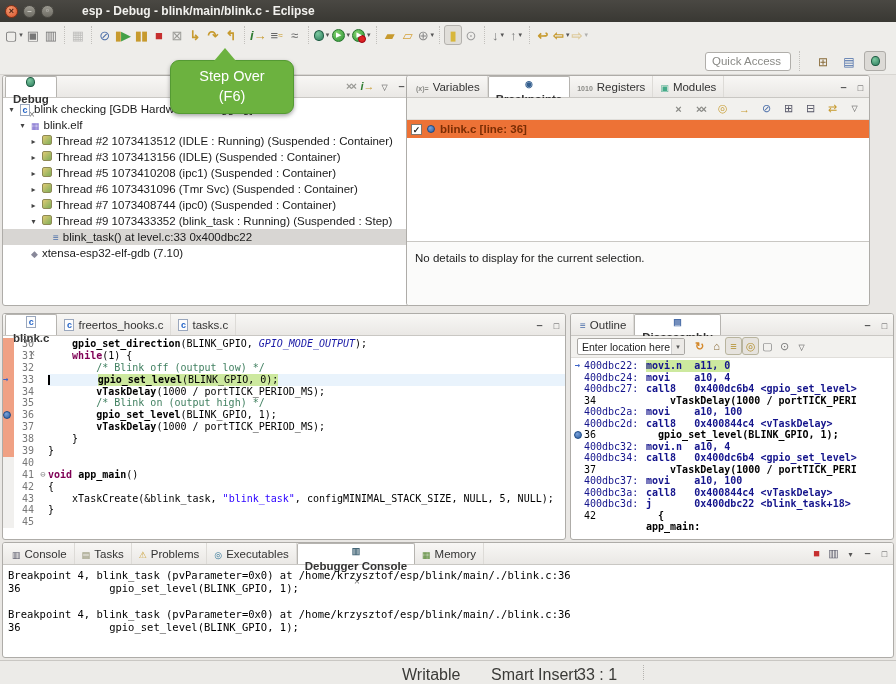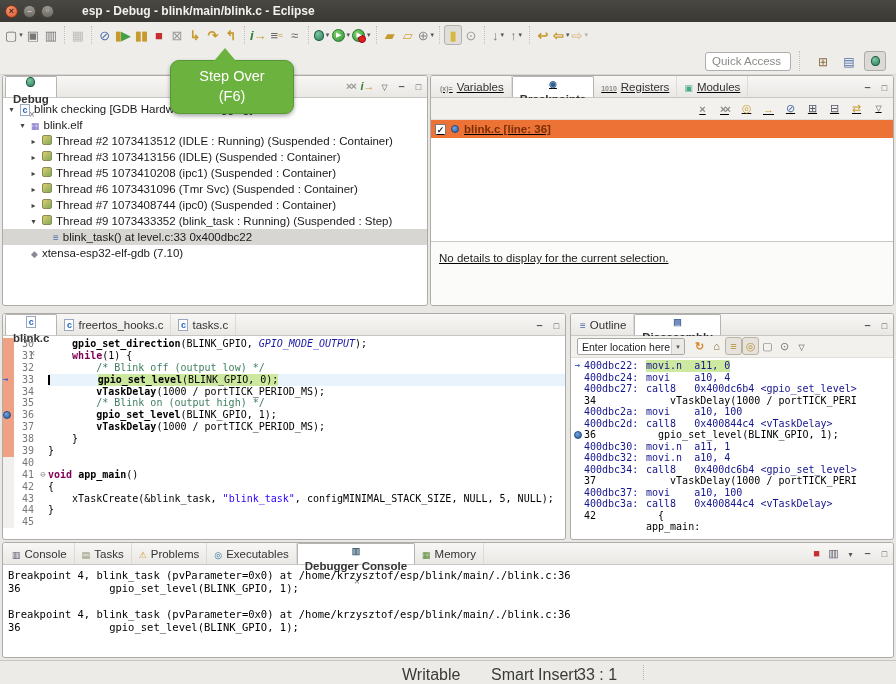--- a/index.html
+++ b/index.html
@@ -54,21 +54,21 @@
     background:radial-gradient(circle at 35% 30%,#7ba3dc,#2b5d9e); border:1px solid #1c4a86; }
   .bpball.sm { width:8px; height:8px; }
   .iparrow { color:#3e64c8; font-weight:bold; font-size:9px; line-height:1; }
   .cb { width:11px; height:11px; background:#fff; border:1px solid #80786f; font-size:9px;
     line-height:10px; text-align:center; color:#222; flex:none; }
 
   
   .panel { position:absolute; background:#fff; border:1px solid #aeaca8; border-radius:3px;
     overflow:hidden; display:flex; flex-direction:column; }
   #debug-panel   { left:2px;   top:75px;  width:426px; height:231px; }
-  #right-panel   { left:430px; top:75px;  width:464px; height:231px;text-decoration:underline; }
+  #right-panel   { left:406px; top:75px;  width:464px; height:231px; }
   #editor-panel  { left:2px;   top:313px; width:564px; height:227px; }
   #disasm-panel  { left:570px; top:313px; width:324px; height:227px; }
   #console-panel { left:2px;   top:542px; width:892px; height:116px; }
   .tabbar { height:22px; background:linear-gradient(#f8f7f5,#eae8e5); border-bottom:1px solid #c9c7c3;
     display:flex; align-items:center; padding-left:2px; flex:none; }
   .tabs { display:flex; height:100%; align-items:stretch; }
   .vtab { display:inline-flex; align-items:center; gap:4px; padding:0 7px; font-size:11.5px;
     color:#333; border-right:1px solid #dddbd7; white-space:nowrap; }
   .vtab.active { background:#fff; font-weight:bold; border:1px solid #b6b4b0; border-bottom:none;
     border-radius:2px 2px 0 0;flex-direction:column; }
@@ -116,21 +116,21 @@
     font-size:10.5px; color:#222; display:flex; align-items:center; padding-left:4px;
     overflow:hidden; white-space:nowrap; flex:none;}
   .cdd { margin-left:auto; border-left:1px solid #ccc; width:13px; height:100%; flex:none;
     display:flex; align-items:center; justify-content:center; font-size:7px; color:#555; background:#eceae7; }
   #disasm-lines { flex:1; overflow:hidden; font-family:"DejaVu Sans Mono", monospace;
     font-size:10px; line-height:11.5px; padding-top:2px; }
   .dline { display:flex; height:11.5px; white-space:pre; }
   .dgut { width:13px; flex:none; display:flex; align-items:center; justify-content:center; }
   .daddr { width:62px; flex:none; color:#14148c; }
   .daddr.dsrc { color:#000; }
-  .dcode { white-space:pre; color:#14148c; }
+  .dcode { white-space:pre; color:#14148c;font-weight:bold; }
   .dcode.srctxt { color:#000; }
   .dcode.ipbg { background:#cde99f; }
 
   
   .chead { height:18px; background:#f6f5f3; border-bottom:1px solid #e0deda; font-size:11px;
     padding:2px 5px; color:#111; flex:none; }
   #console-body { flex:1; margin:0; padding:4px 5px; font-family:"DejaVu Sans Mono", monospace;
     font-size:10.5px; line-height:13px; color:#000; overflow:hidden; }
 
   
@@ -719,26 +719,26 @@
           </span></span>
     </div>
     <div id="disasm-lines">
         <div class="dline"><span class="dgut"><span class="iparrow">→</span></span><span class="daddr">400dbc22:</span><span class="dcode ipbg">movi.n  a11, 0</span></div>
         <div class="dline"><span class="dgut"></span><span class="daddr">400dbc24:</span><span class="dcode">movi    a10, 4</span></div>
         <div class="dline"><span class="dgut"></span><span class="daddr">400dbc27:</span><span class="dcode">call8   0x400dc6b4 &lt;gpio_set_level&gt;</span></div>
         <div class="dline"><span class="dgut"></span><span class="daddr dsrc">34</span><span class="dcode srctxt">    vTaskDelay(1000 / portTICK_PERI</span></div>
         <div class="dline"><span class="dgut"></span><span class="daddr">400dbc2a:</span><span class="dcode">movi    a10, 100</span></div>
         <div class="dline"><span class="dgut"></span><span class="daddr">400dbc2d:</span><span class="dcode">call8   0x400844c4 &lt;vTaskDelay&gt;</span></div>
         <div class="dline"><span class="dgut"><span class="bpball sm"></span></span><span class="daddr dsrc">36</span><span class="dcode srctxt">  gpio_set_level(BLINK_GPIO, 1);</span></div>
-        <div class="dline"><span class="dgut"></span><span class="daddr">400dbc30:</span><span class="dcode">movi.n  a11, 1</span></div>
         <div class="dline"><span class="dgut"></span><span class="daddr">400dbc32:</span><span class="dcode">movi.n  a10, 4</span></div>
         <div class="dline"><span class="dgut"></span><span class="daddr">400dbc34:</span><span class="dcode">call8   0x400dc6b4 &lt;gpio_set_level&gt;</span></div>
         <div class="dline"><span class="dgut"></span><span class="daddr dsrc">37</span><span class="dcode srctxt">    vTaskDelay(1000 / portTICK_PERI</span></div>
         <div class="dline"><span class="dgut"></span><span class="daddr">400dbc37:</span><span class="dcode">movi    a10, 100</span></div>
         <div class="dline"><span class="dgut"></span><span class="daddr">400dbc3a:</span><span class="dcode">call8   0x400844c4 &lt;vTaskDelay&gt;</span></div>
+        <div class="dline"><span class="dgut"></span><span class="daddr">400dbc3d:</span><span class="dcode">j       0x400dbc22 &lt;blink_task+18&gt;</span></div>
         <div class="dline"><span class="dgut"></span><span class="daddr dsrc">42</span><span class="dcode srctxt">  {</span></div>
         <div class="dline"><span class="dgut"></span><span class="daddr dsrc"></span><span class="dcode srctxt">app_main:</span></div>
       </div>
   </div>
 
   <div class="panel" id="console-panel">
     <div class="tabbar">
       <div class="tabs" id="console-tabs">
           <div class="vtab">
             <span class="tabico"><span style="color:#556;font-size:9px">▥</span></span>

